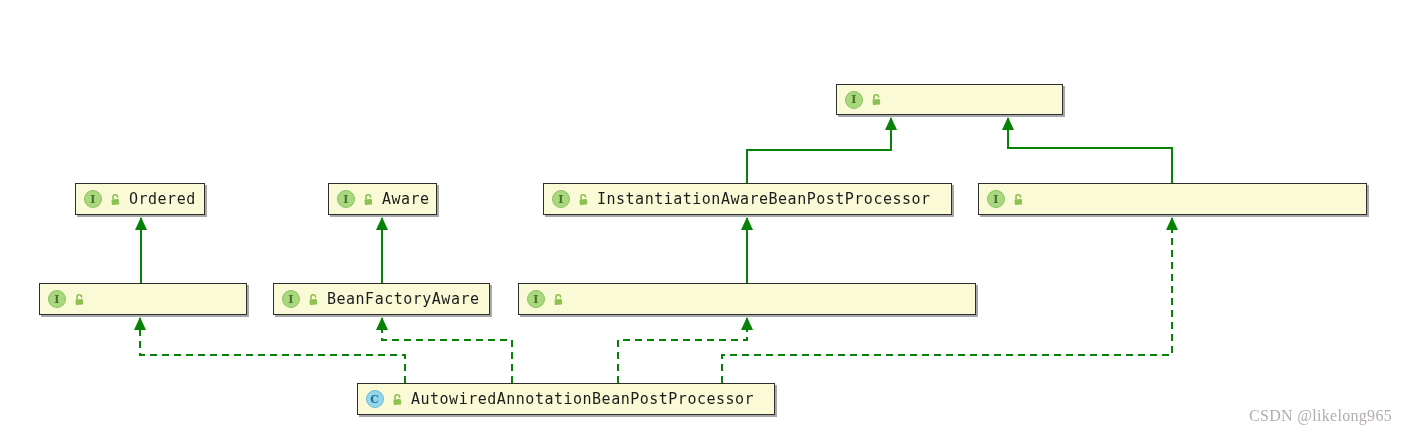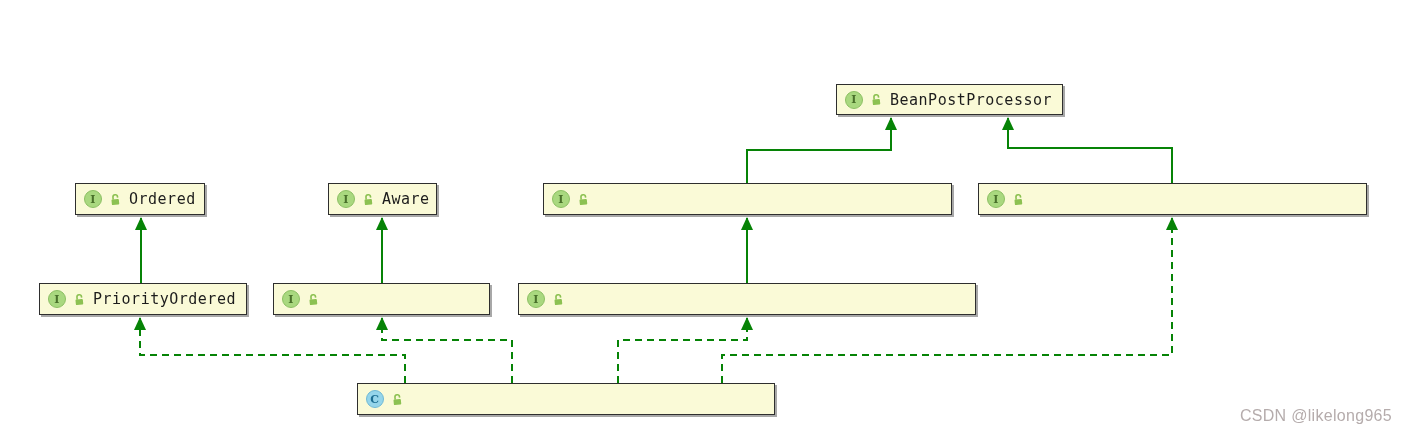--- a/index.html
+++ b/index.html
@@ -32,21 +32,21 @@
     font-family: "DejaVu Serif", serif;
     font-size: 11px; font-weight: bold;
     flex: 0 0 auto;
   }
   .kind-icon.interface { background: #a9d87f; border: 1px solid #8cc063; color: #49702a; }
   .kind-icon.class     { background: #95d5ea; border: 1px solid #6fb9d6; color: #1d6f93; }
   .lock-icon { flex: 0 0 auto; transform: rotate(-6deg); }
   .node-label { flex: 0 0 auto; }
   #watermark {
     position: absolute; right: 14px; bottom: 10px; z-index: 3;
-    font-family: Liberation Sans, sans-serif;
+    font-family: Liberation Serif, serif;
     font-size: 16px; color: #b5acac; letter-spacing: 0.3px;
   }
 </style>
 </head>
 <body>
 
 <div id="diagram">
   <svg id="edge-layer" width="1406" height="435">
     <defs>
       <marker id="arrowhead" markerUnits="userSpaceOnUse" markerWidth="13" markerHeight="12" viewBox="0 0 13 12" refX="12" refY="6" orient="auto">
@@ -65,21 +65,20 @@
         <polyline points="722,383 722,355 1172,355 1172,218" class="edge dashed" marker-end="url(#arrowhead)"></polyline>
       </g>
   </svg>
   <div id="nodes">
       <div class="node" style="left: 836px; top: 84px; width: 227px; height: 31px;">
         <span class="kind-icon interface">I</span>
         <svg width="13" height="13" viewBox="0 0 13 13" class="lock-icon">
           <path d="M4.2 6.4 V4.1 a2.3 2.3 0 0 1 4.6 0 V4.9" fill="none" stroke="#8cc152" stroke-width="1.6"></path>
           <rect x="2.4" y="6.2" width="7.4" height="5.6" rx="1" fill="#8cc152"></rect>
         </svg>
-        <span class="node-label">BeanPostProcessor</span>
       </div>
       <div class="node" style="left: 75px; top: 183px; width: 130px; height: 32px;">
         <span class="kind-icon interface">I</span>
         <svg width="13" height="13" viewBox="0 0 13 13" class="lock-icon">
           <path d="M4.2 6.4 V4.1 a2.3 2.3 0 0 1 4.6 0 V4.9" fill="none" stroke="#8cc152" stroke-width="1.6"></path>
           <rect x="2.4" y="6.2" width="7.4" height="5.6" rx="1" fill="#8cc152"></rect>
         </svg>
         <span class="node-label">Ordered</span>
       </div>
       <div class="node" style="left: 328px; top: 183px; width: 109px; height: 32px;">
@@ -89,53 +88,55 @@
           <rect x="2.4" y="6.2" width="7.4" height="5.6" rx="1" fill="#8cc152"></rect>
         </svg>
         <span class="node-label">Aware</span>
       </div>
       <div class="node" style="left: 543px; top: 183px; width: 409px; height: 32px;">
         <span class="kind-icon interface">I</span>
         <svg width="13" height="13" viewBox="0 0 13 13" class="lock-icon">
           <path d="M4.2 6.4 V4.1 a2.3 2.3 0 0 1 4.6 0 V4.9" fill="none" stroke="#8cc152" stroke-width="1.6"></path>
           <rect x="2.4" y="6.2" width="7.4" height="5.6" rx="1" fill="#8cc152"></rect>
         </svg>
+        <span class="node-label">InstantiationAwareBeanPostProcessor</span>
       </div>
       <div class="node" style="left: 978px; top: 183px; width: 389px; height: 32px;">
         <span class="kind-icon interface">I</span>
         <svg width="13" height="13" viewBox="0 0 13 13" class="lock-icon">
           <path d="M4.2 6.4 V4.1 a2.3 2.3 0 0 1 4.6 0 V4.9" fill="none" stroke="#8cc152" stroke-width="1.6"></path>
           <rect x="2.4" y="6.2" width="7.4" height="5.6" rx="1" fill="#8cc152"></rect>
         </svg>
       </div>
       <div class="node" style="left: 39px; top: 283px; width: 208px; height: 32px;">
         <span class="kind-icon interface">I</span>
         <svg width="13" height="13" viewBox="0 0 13 13" class="lock-icon">
           <path d="M4.2 6.4 V4.1 a2.3 2.3 0 0 1 4.6 0 V4.9" fill="none" stroke="#8cc152" stroke-width="1.6"></path>
           <rect x="2.4" y="6.2" width="7.4" height="5.6" rx="1" fill="#8cc152"></rect>
         </svg>
-        <span class="node-label">PriorityOrdered</span>
       </div>
       <div class="node" style="left: 273px; top: 283px; width: 217px; height: 32px;">
         <span class="kind-icon interface">I</span>
         <svg width="13" height="13" viewBox="0 0 13 13" class="lock-icon">
           <path d="M4.2 6.4 V4.1 a2.3 2.3 0 0 1 4.6 0 V4.9" fill="none" stroke="#8cc152" stroke-width="1.6"></path>
           <rect x="2.4" y="6.2" width="7.4" height="5.6" rx="1" fill="#8cc152"></rect>
         </svg>
+        <span class="node-label">BeanFactoryAware</span>
       </div>
       <div class="node" style="left: 518px; top: 283px; width: 458px; height: 32px;">
         <span class="kind-icon interface">I</span>
         <svg width="13" height="13" viewBox="0 0 13 13" class="lock-icon">
           <path d="M4.2 6.4 V4.1 a2.3 2.3 0 0 1 4.6 0 V4.9" fill="none" stroke="#8cc152" stroke-width="1.6"></path>
           <rect x="2.4" y="6.2" width="7.4" height="5.6" rx="1" fill="#8cc152"></rect>
         </svg>
       </div>
       <div class="node" style="left: 357px; top: 383px; width: 418px; height: 32px;">
         <span class="kind-icon class">C</span>
         <svg width="13" height="13" viewBox="0 0 13 13" class="lock-icon">
           <path d="M4.2 6.4 V4.1 a2.3 2.3 0 0 1 4.6 0 V4.9" fill="none" stroke="#8cc152" stroke-width="1.6"></path>
           <rect x="2.4" y="6.2" width="7.4" height="5.6" rx="1" fill="#8cc152"></rect>
         </svg>
+        <span class="node-label">AutowiredAnnotationBeanPostProcessor</span>
       </div>
     </div>
 </div>
 
 <div id="watermark">CSDN @likelong965</div>
 
 </body></html>

